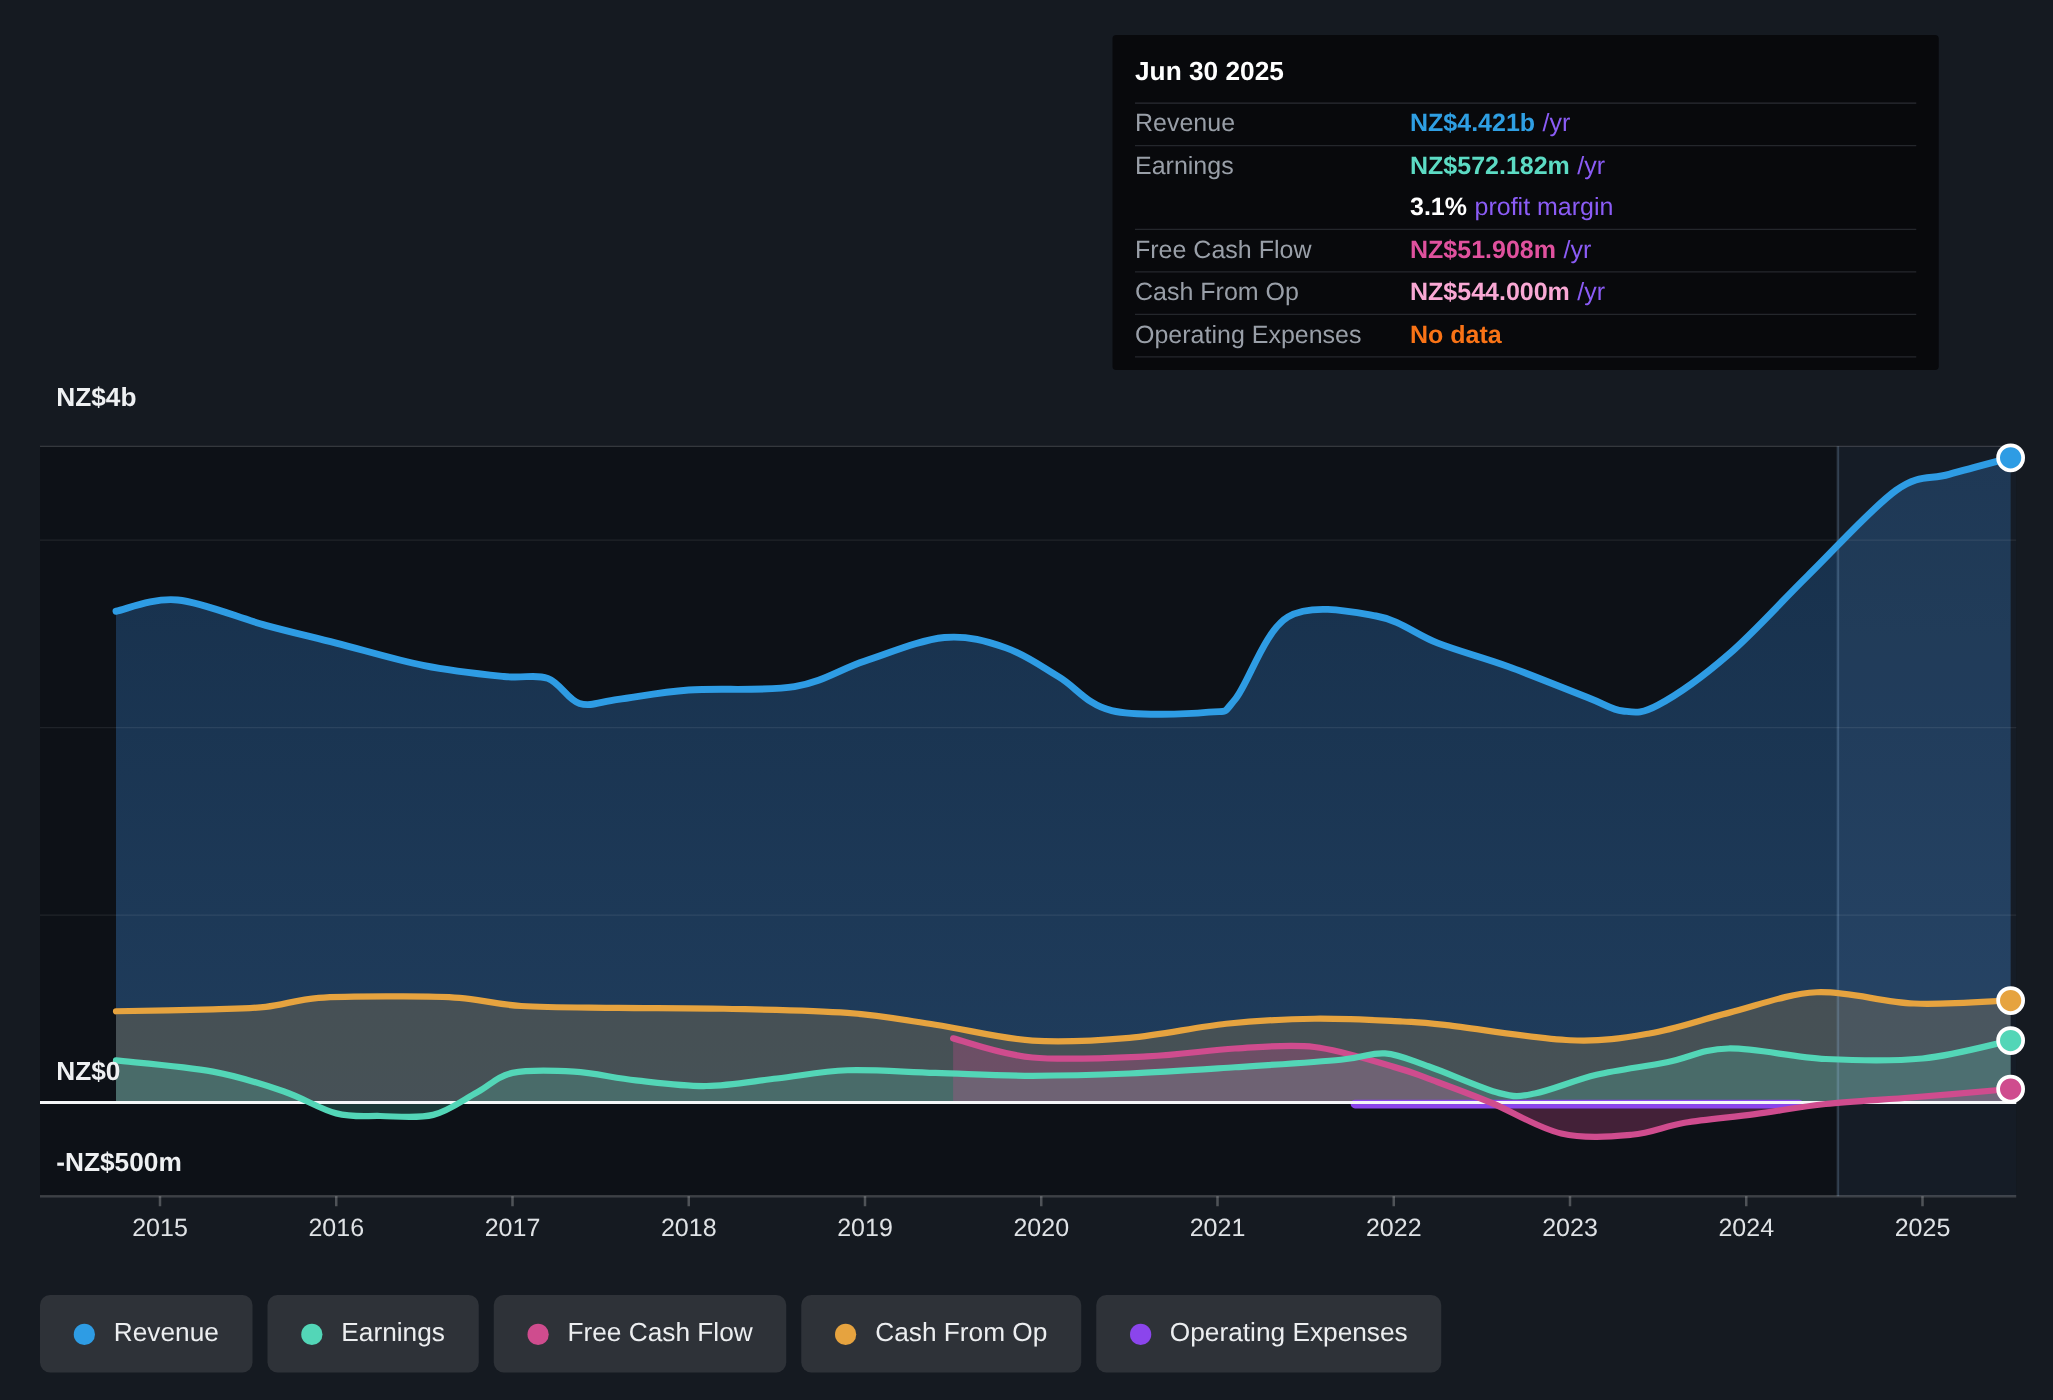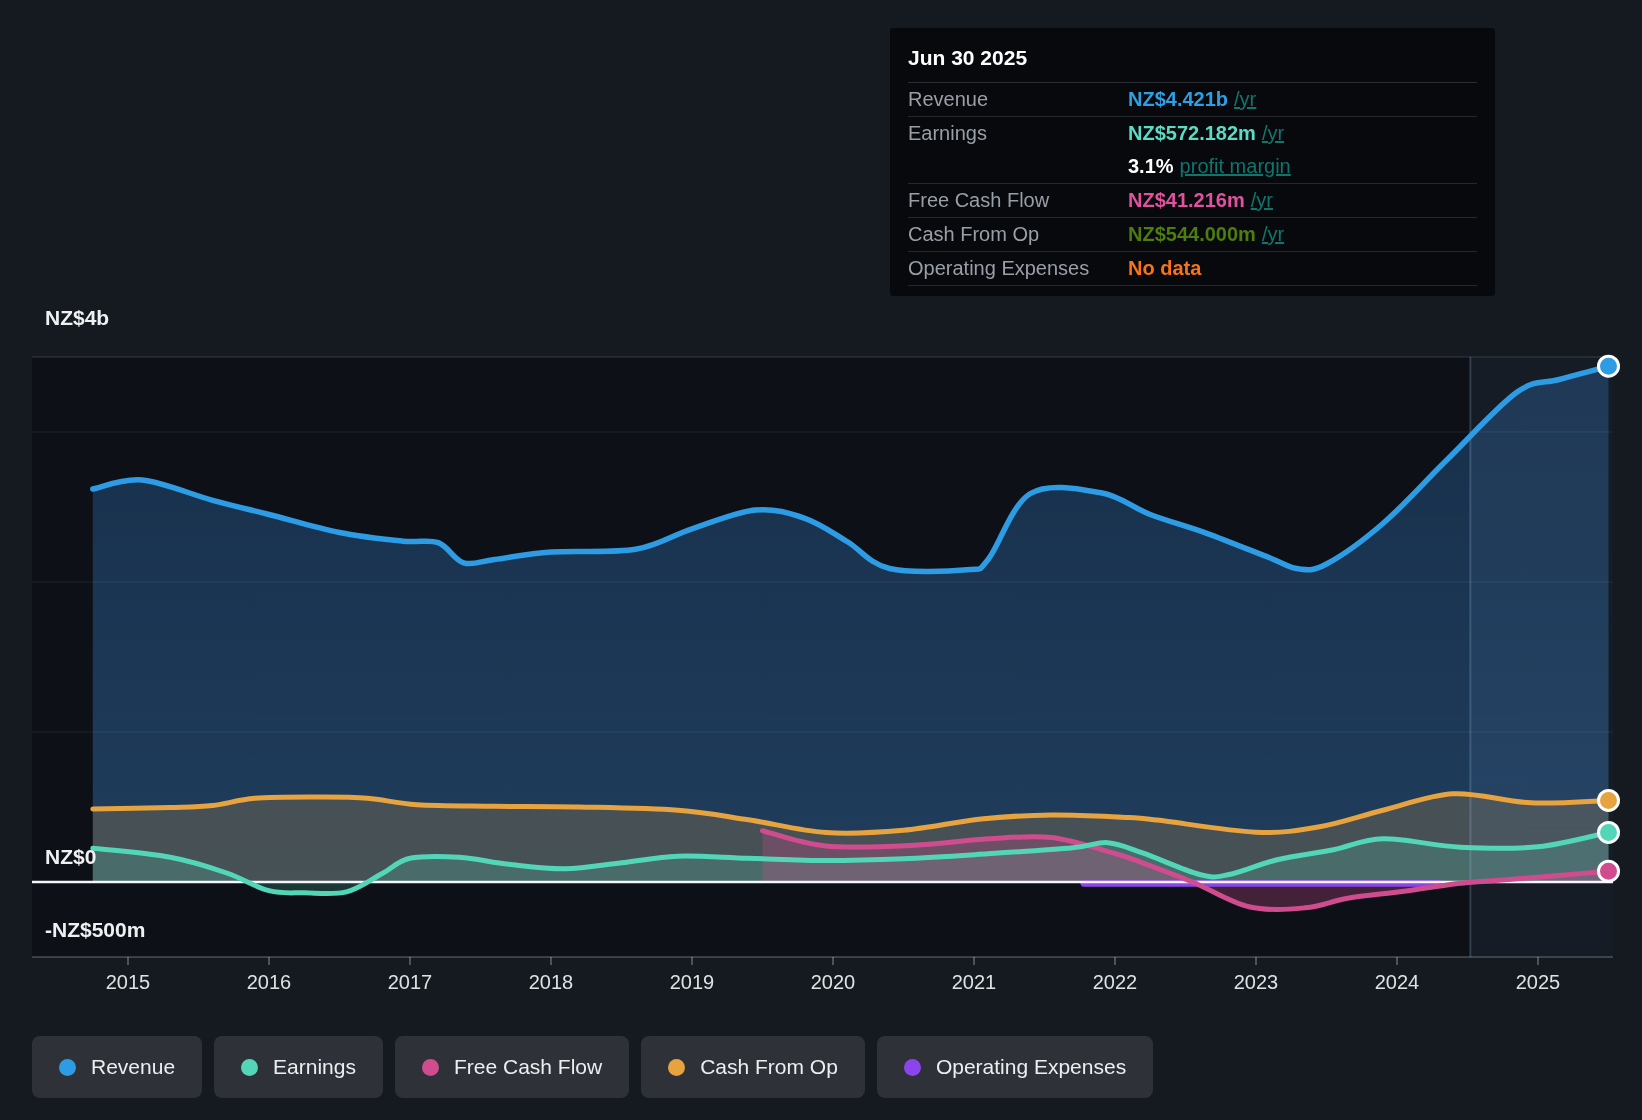--- a/index.html
+++ b/index.html
@@ -1,28 +1,28 @@
 <!DOCTYPE html>
 <html><head>
 <meta charset="utf-8">
 <style>
   html,body{margin:0;padding:0;background:#10141a;}
   .stage{position:relative;width:1642px;height:1120px;background:#151a21;overflow:hidden;
          font-family:"Liberation Sans",sans-serif;}
   svg{position:absolute;left:0;top:0;}
   
-  .tooltip{position:absolute;left:890px;top:28px;width:605px;box-sizing:border-box;
+  .tooltip{position:absolute;left:890px;top:28px;width:661px;box-sizing:border-box;
            background:#08090c;border-radius:3px;padding:14px 18px 10px 18px;z-index:5;}
   .tt-title{font-size:21px;font-weight:bold;color:#ffffff;padding:4px 0 12px 0;
             border-bottom:1px solid #2a2d33;}
   .tt-row{display:flex;align-items:center;height:33px;font-size:20px;}
   .tt-row.divided{border-bottom:1px solid #24272c;}
   .tt-label{width:220px;color:#999fa8;flex:none;}
   .tt-value{font-weight:bold;}
-  .tt-suffix{color:#0f766e;font-weight:normal;margin-left:6px;text-decoration:underline;}
+  .tt-suffix{color:#8b5cf6;font-weight:normal;margin-left:6px;}
   
   .legend{position:absolute;left:32px;top:1036px;display:flex;gap:12px;z-index:4;}
   .pill{height:62px;background:#2e3238;border-radius:8px;display:flex;align-items:center;
         padding:0 27px;gap:15px;cursor:pointer;}
   .pill .dot{width:17px;height:17px;border-radius:50%;flex:none;}
   .pill .lbl{color:#eceef0;font-size:21px;font-weight:500;white-space:nowrap;}
 </style>
 </head>
 <body>
 
@@ -97,26 +97,26 @@
           <div class="tt-value" style="color: rgb(92, 219, 196);">NZ$572.182m</div>
           <span class="tt-suffix">/yr</span>
         </div>
         <div class="tt-row divided">
           <div class="tt-label"></div>
           <div class="tt-value" style="color: rgb(255, 255, 255);">3.1%</div>
           <span class="tt-suffix">profit margin</span>
         </div>
         <div class="tt-row divided">
           <div class="tt-label">Free Cash Flow</div>
-          <div class="tt-value" style="color: rgb(224, 81, 158);">NZ$41.216m</div>
+          <div class="tt-value" style="color: rgb(224, 81, 158);">NZ$51.908m</div>
           <span class="tt-suffix">/yr</span>
         </div>
         <div class="tt-row divided">
           <div class="tt-label">Cash From Op</div>
-          <div class="tt-value" style="color: #4d7c0f;">NZ$544.000m</div>
+          <div class="tt-value" style="color: #f9a8d4;">NZ$544.000m</div>
           <span class="tt-suffix">/yr</span>
         </div>
         <div class="tt-row divided">
           <div class="tt-label">Operating Expenses</div>
           <div class="tt-value" style="color: #f97316;">No data</div>
         </div>
       </div>
   </div>
 
   <div class="legend" id="legend">

